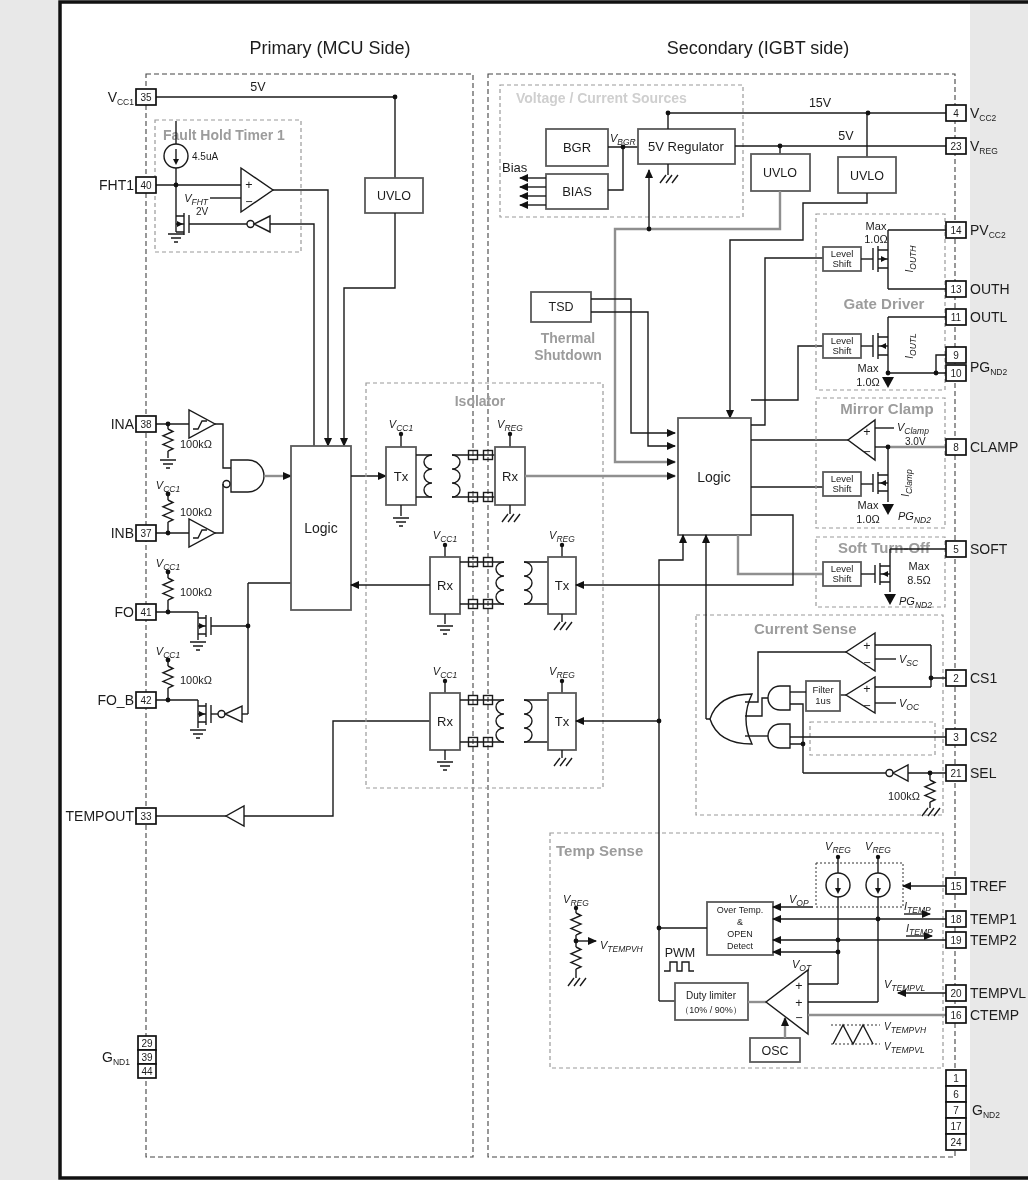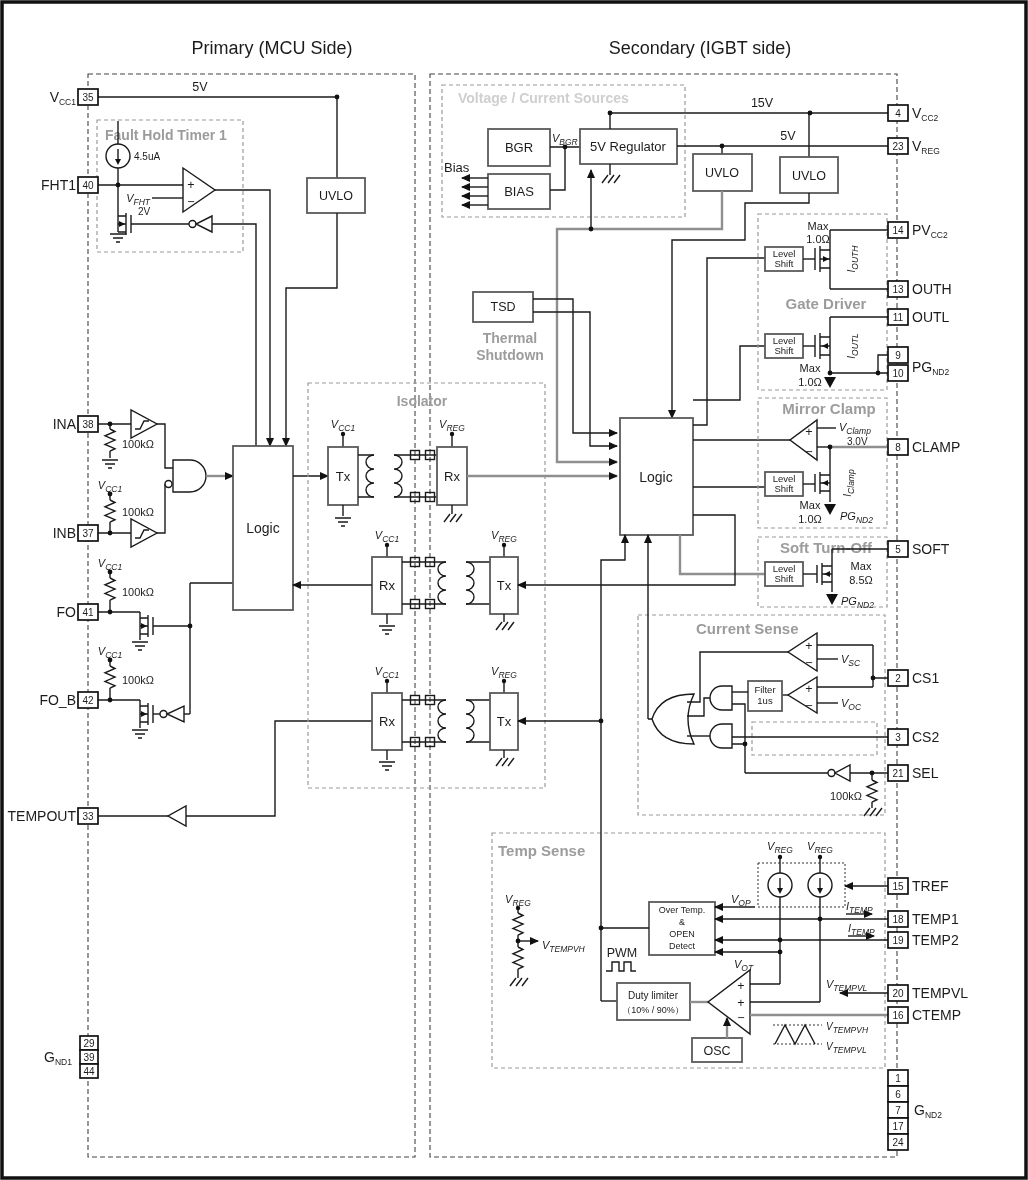--- a/index.html
+++ b/index.html
@@ -1,16 +1,16 @@
 <!DOCTYPE html>
 <html><head>
 <meta charset="utf-8">
 <style>
   html,body{margin:0;padding:0;background:#e8e8e8;}
-  .frame{position:relative;width:1028px;height:1180px;background:#fff;margin:0 auto;}
+  .frame{position:relative;width:912px;height:1180px;background:#fff;margin:0 auto;}
   svg{display:block}
   svg text{font-family:"Liberation Sans","DejaVu Sans",sans-serif;fill:#1c1c1c;}
   .w{fill:none;stroke:#1a1a1a;stroke-width:1.4;}
   .gw{fill:none;stroke:#8f8f8f;stroke-width:2.4;}
   .blk{fill:#fff;stroke:#5a5a5a;stroke-width:1.8;}
   .pin{fill:#fff;stroke:#111;stroke-width:1.7;}
   .dreg{fill:none;stroke:#444;stroke-width:1.1;stroke-dasharray:5 3;}
   .dsec{fill:none;stroke:#9a9a9a;stroke-width:1.2;stroke-dasharray:4 3;}
   .ddot{fill:none;stroke:#333;stroke-width:1;stroke-dasharray:2 2;}
   .dot{fill:#111;stroke:none;}

